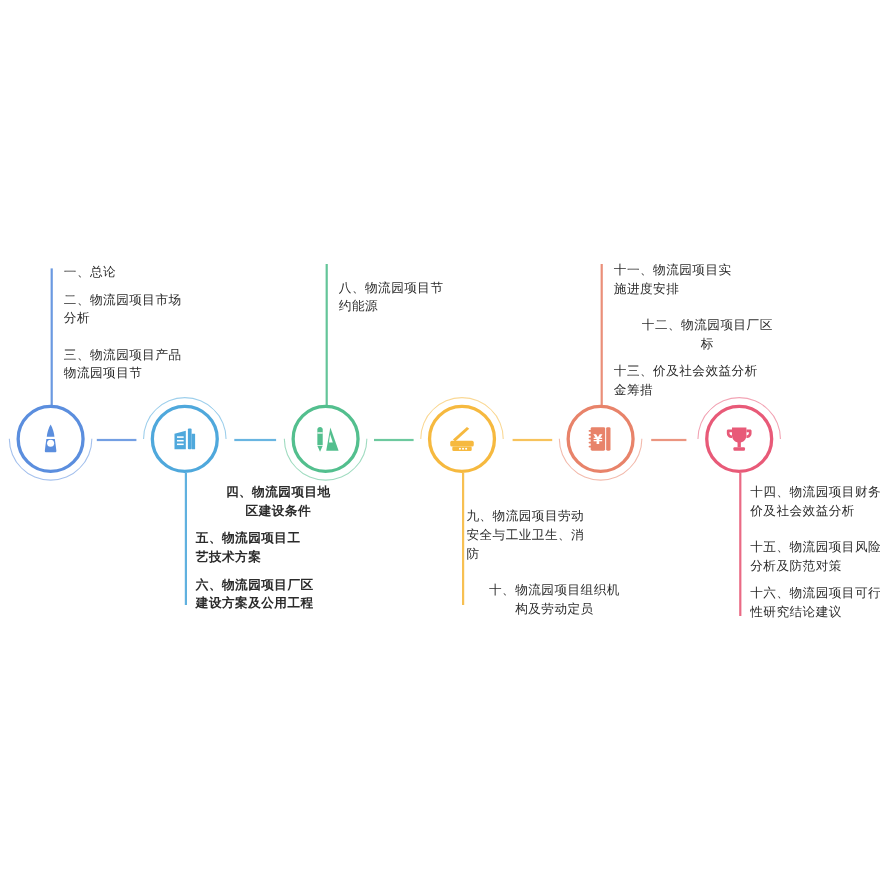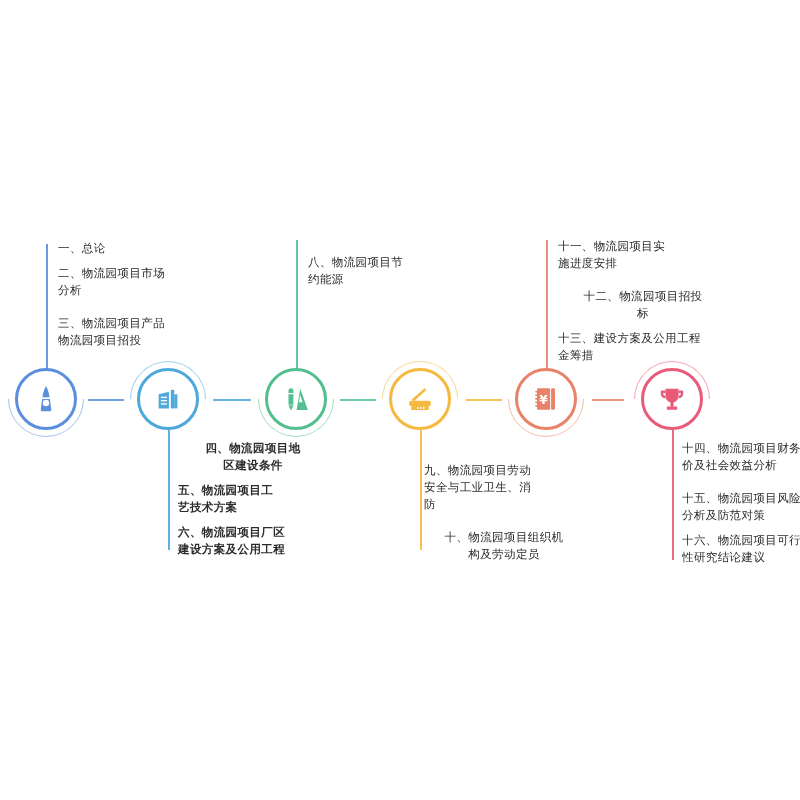--- a/index.html
+++ b/index.html
@@ -119,21 +119,21 @@
         <path d="M11.9 16 L20.1 16 C20.6 19.5 21.2 23.5 21.6 27.4 C21.7 28.4 21.1 29 20.2 29 L11.8 29 C10.9 29 10.3 28.4 10.4 27.4 C10.8 23.5 11.4 19.5 11.9 16 Z"></path>
         <circle cx="16" cy="20.3" r="3.4" fill="#ffffff"></circle>
       </svg>
     </div>
   </div>
   <div class="txtblock" style="left:58px;top:240px;width:140px;">
     <p>一、总论</p>
     <p class="gap-sm">二、物流园项目市场
 分析</p>
     <p class="gap">三、物流园项目产品
-物流园项目招投</p>
+物流园项目节</p>
   </div>
 
   <div class="node" style="left:137px;top:368px;color:#4fa8dc;">
     <div class="outer-arc right"></div>
     <div class="ring"></div>
     <div class="glyph">
       <svg width="30" height="30" viewBox="0 0 32 32" fill="#4fa8dc" aria-hidden="true">
         <path d="M6 11 L17 8.2 L17 26 L6 26 Z"></path>
         <rect x="19" y="6" width="3.6" height="20" rx="1"></rect>
         <path d="M22.6 11 L26 11 L26 26 L22.6 26 Z"></path>
@@ -204,23 +204,23 @@
         <rect x="4.4" y="15" width="3.4" height="1.7" rx="0.8"></rect>
         <rect x="4.4" y="18.8" width="3.4" height="1.7" rx="0.8"></rect>
         <rect x="4.4" y="22.6" width="3.4" height="1.7" rx="0.8"></rect>
         <text x="13.4" y="21" font-family="DejaVu Sans, sans-serif" font-size="13" font-weight="bold" fill="#ffffff" text-anchor="middle">¥</text>
       </svg>
     </div>
   </div>
   <div class="txtblock" style="left:558px;top:238px;width:170px;">
     <p>十一、物流园项目实
 施进度安排</p>
-    <p class="gap center">十二、物流园项目招投
+    <p class="gap center">十二、物流园项目厂区
 标</p>
-    <p class="gap-sm">十三、建设方案及公用工程
+    <p class="gap-sm">十三、价及社会效益分析
 金筹措</p>
   </div>
 
   <div class="node" style="left:641px;top:368px;color:#e85a78;">
     <div class="outer-arc right"></div>
     <div class="ring"></div>
     <div class="glyph">
       <svg width="30" height="30" viewBox="0 0 32 32" fill="#e85a78" aria-hidden="true">
         <path d="M9 5 L23 5 L23 12.4 C23 16.6 20 19.6 16 19.6 C12 19.6 9 16.6 9 12.4 Z"></path>
         <path d="M9 7 L5.4 7 C4.6 7 4 7.6 4 8.4 L4 10.4 C4 13.2 6.2 15.2 9 15.2 L9 12.6 C7.7 12.6 6.6 11.6 6.6 10.3 L6.6 9.6 L9 9.6 Z"></path>

